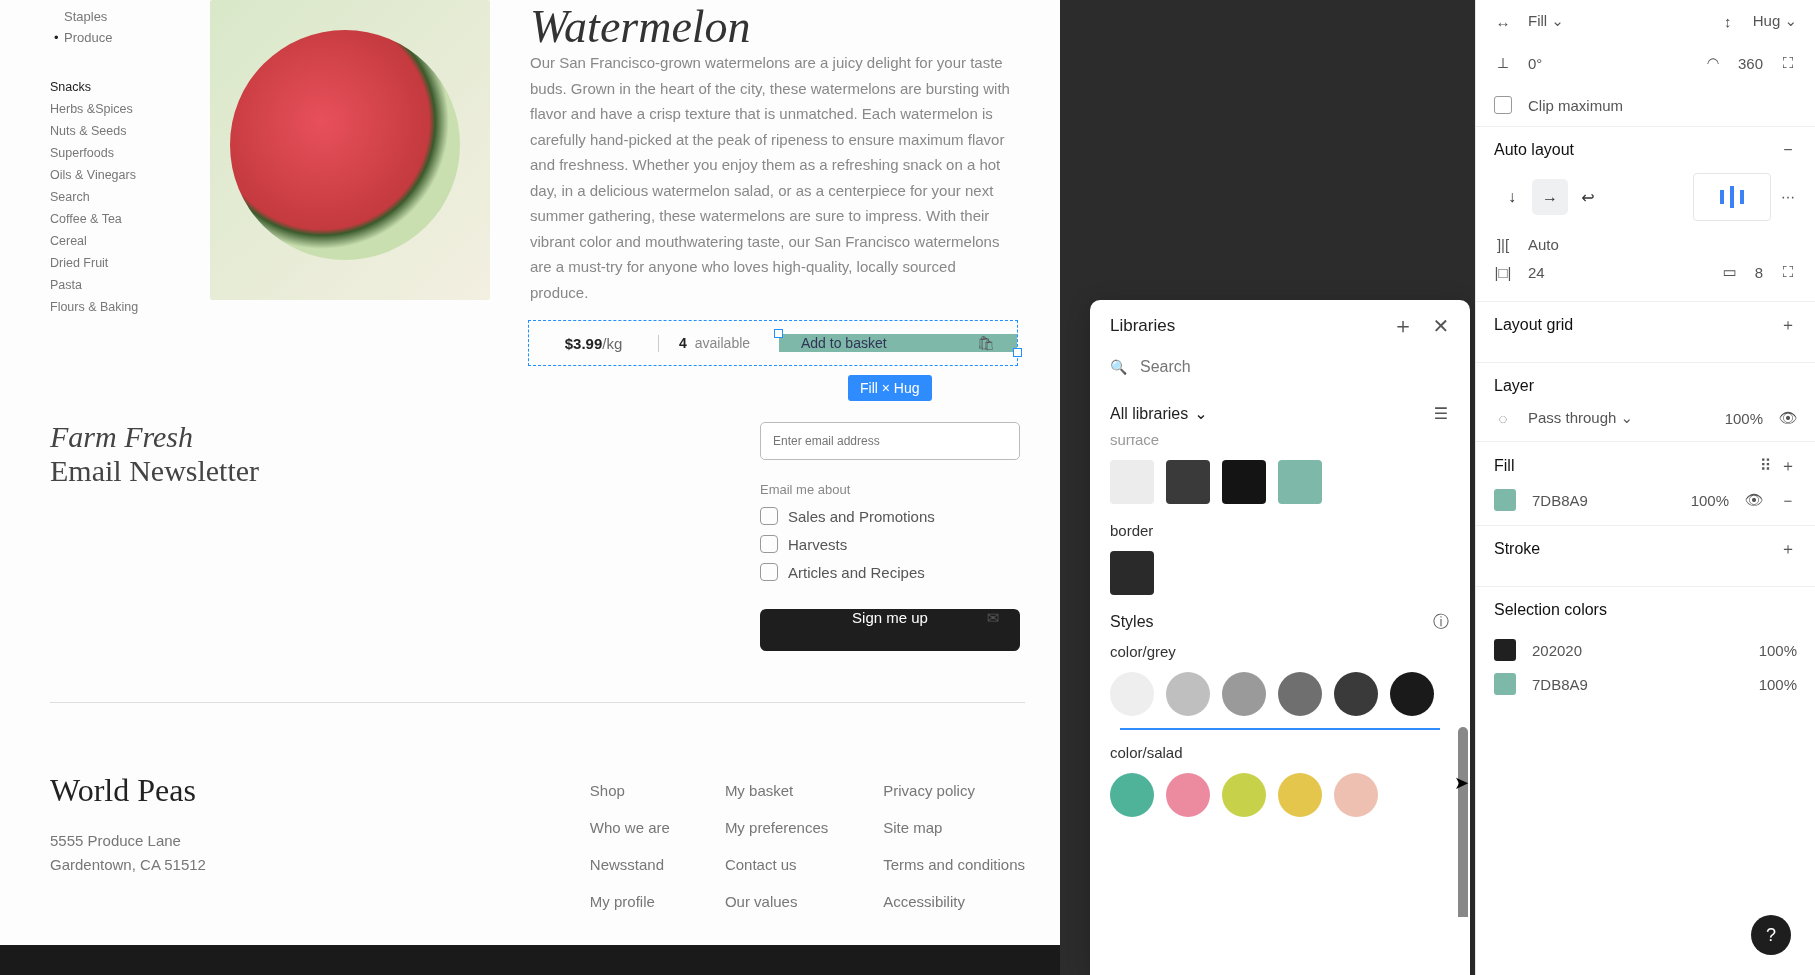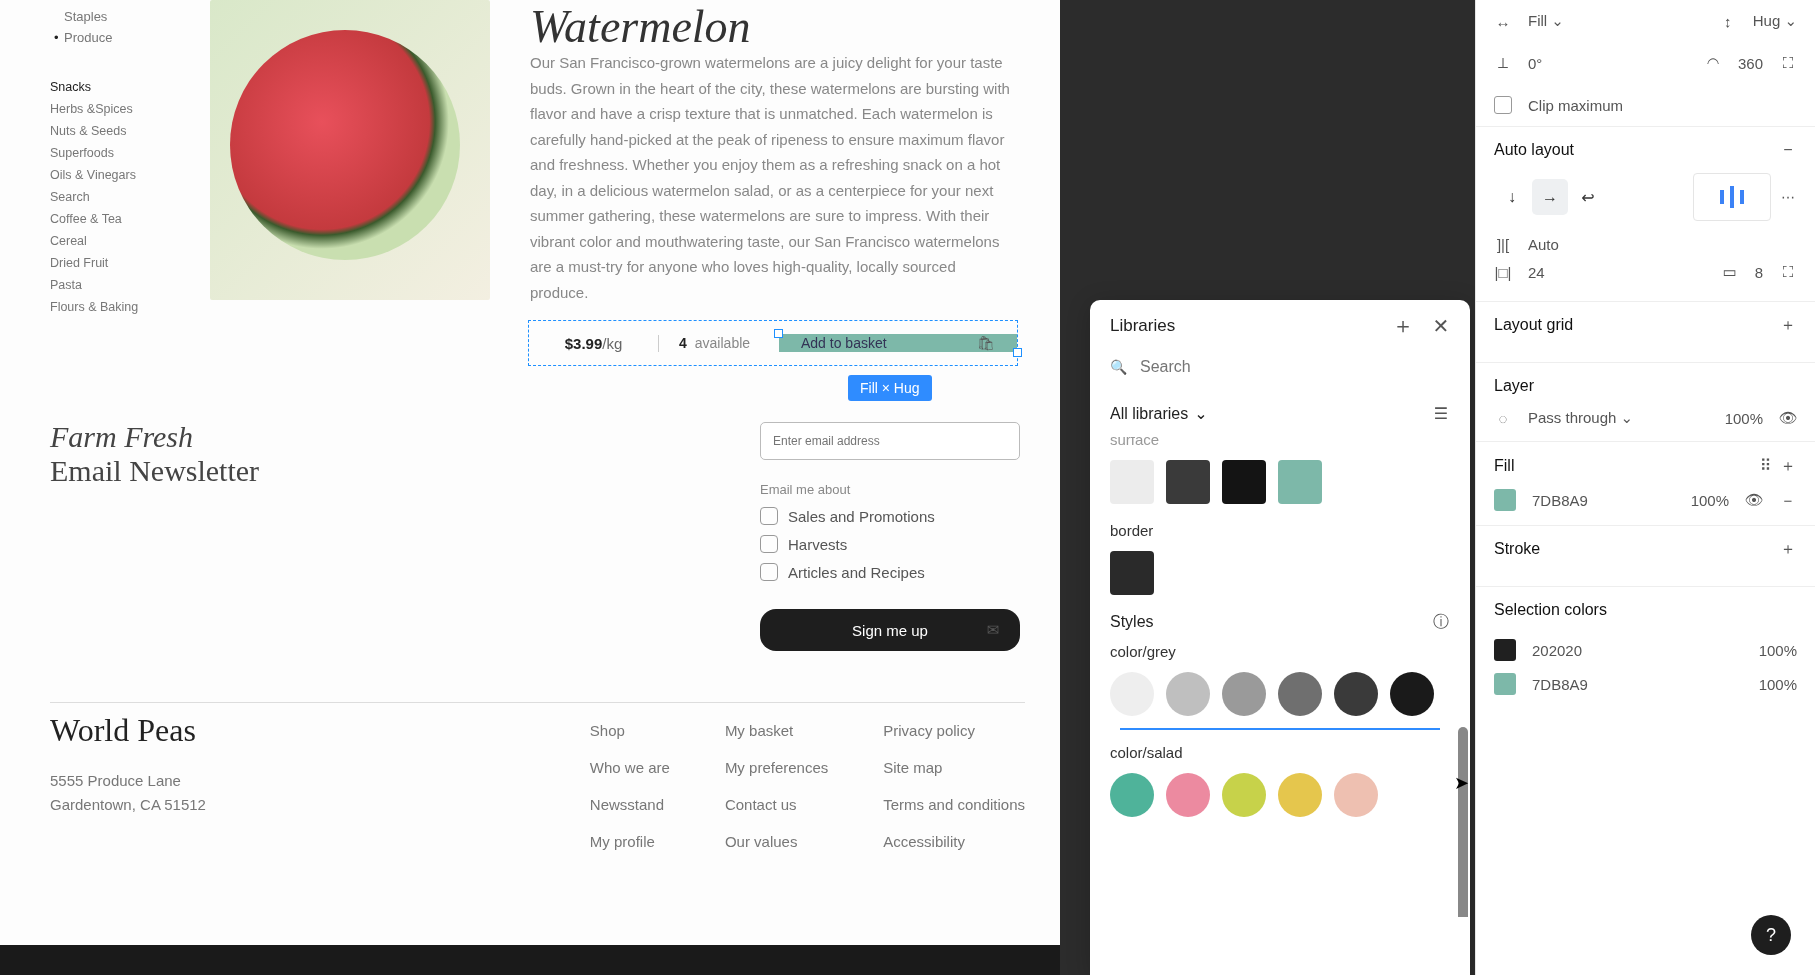--- a/index.html
+++ b/index.html
@@ -35,25 +35,25 @@
 
 .newsl { position: absolute; left: 50px; top: 420px; }
 .newsl .t1 { font-family: Georgia, serif; font-style: italic; font-size: 30px; color: #444; }
 .newsl .t2 { font-family: Georgia, serif; font-size: 30px; color: #444; }
 
 .eform { position: absolute; left: 760px; top: 422px; width: 260px; }
 .eform input { width: 100%; height: 38px; border: 1px solid #bbb; border-radius: 5px; padding: 0 12px; font-size: 12px; }
 .eform .lbl { font-size: 13px; color: #888; margin: 22px 0 10px; }
 .eform label { display: flex; align-items: center; gap: 10px; font-size: 15px; color: #555; margin: 10px 0; }
 .eform .cb { width: 18px; height: 18px; border: 1.5px solid #999; border-radius: 4px; }
-.signup { width: 100%; height: 42px; background: #1e1e1e; color: #fff; border-radius: 16px; display: flex; align-items: center; justify-content: center; gap: 14px; margin-top: 28px; position: relative; font-size: 15px; }
+.signup { width: 100%; height: 42px; background: #1e1e1e; color: #fff; border-radius: 6px; display: flex; justify-content: center; gap: 14px; margin-top: 28px; position: relative; font-size: 15px; }
 .signup .env { position: absolute; right: 18px; }
 
 .hr { position: absolute; left: 50px; top: 702px; width: 975px; height: 1px; background: #ddd; }
-.footer { position: absolute; left: 50px; top: 712px; width: 975px; display: flex; }
+.footer { position: absolute; left: 50px; top: 772px; width: 975px; display: flex; }
 .footer .brand { font-family: Georgia, serif; font-size: 32px; color: #222; }
 .footer .addr { margin-top: 20px; font-size: 15px; color: #777; line-height: 1.6; }
 .fcols { margin-left: auto; display: flex; gap: 55px; }
 .fcol div { font-size: 15px; color: #777; padding: 10px 0; }
 .blackbar { position: absolute; left: 0; top: 945px; width: 1060px; height: 30px; background: #1a1a1a; }
 
 
 #lib { position: absolute; left: 1090px; top: 300px; width: 380px; height: 675px; background: #fff; border-radius: 10px 10px 0 0; box-shadow: 0 4px 24px rgba(0,0,0,.2); }
 #lib .hdr { display: flex; align-items: center; padding: 16px 20px; }
 #lib .hdr .ttl { font-size: 17px; color: #222; }

